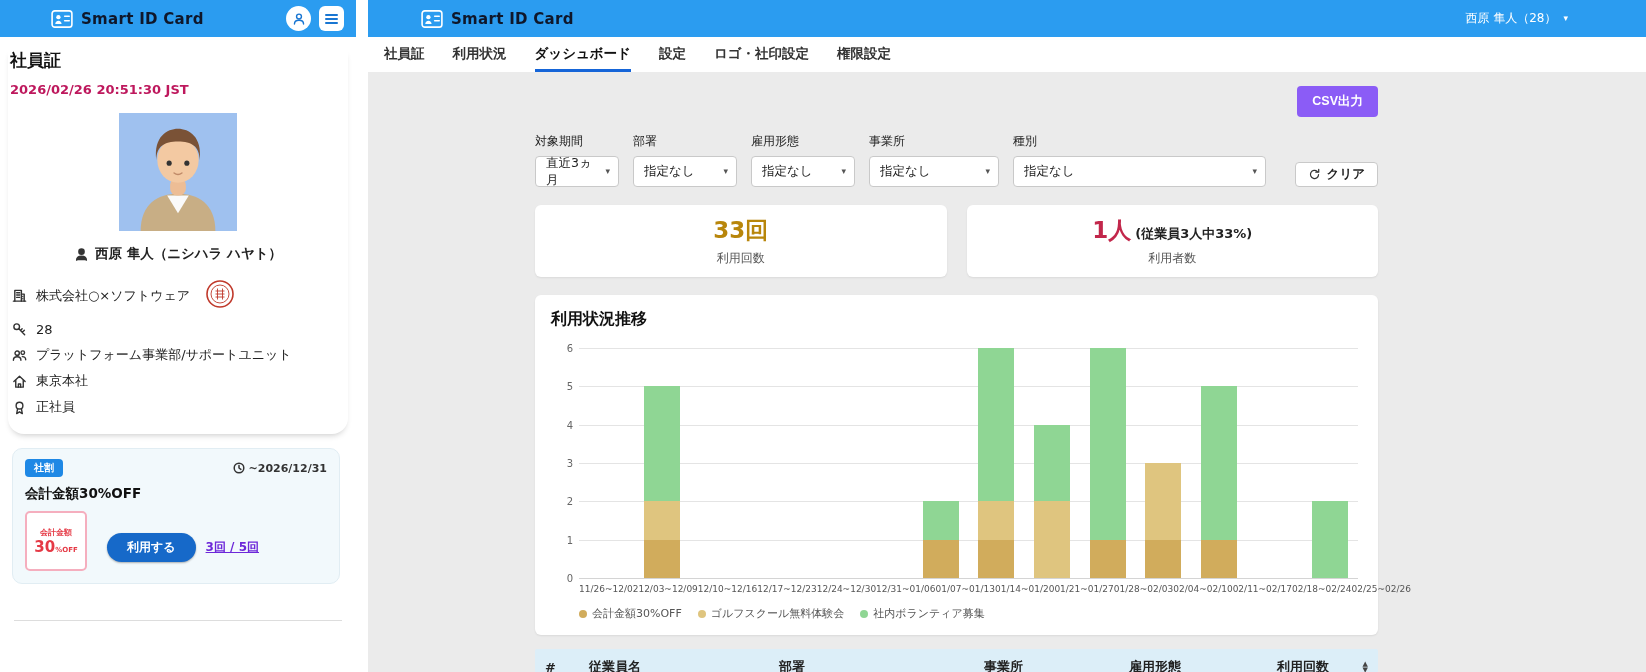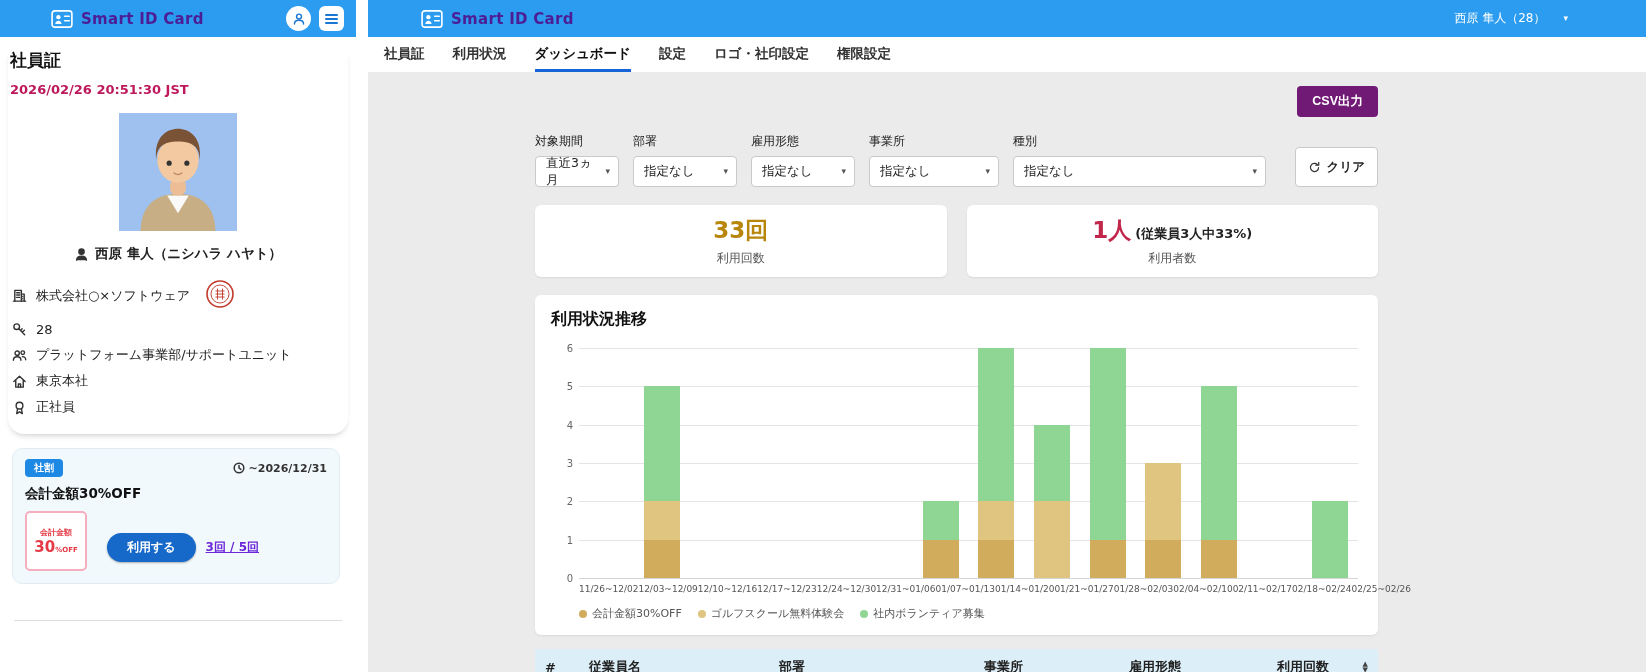--- a/index.html
+++ b/index.html
@@ -2,21 +2,21 @@
 <html><head>
 <meta charset="utf-8">
 <style>
   * { margin:0; padding:0; box-sizing:border-box; }
   html,body { width:1646px; height:672px; overflow:hidden; }
   body { font-family:"DejaVu Sans","Liberation Sans",sans-serif; background:#fff; display:flex; color:#222; }
 
   
   .left-panel { width:356px; flex:none; height:672px; background:#fff; display:flex; flex-direction:column; overflow:hidden; }
   .lp-header, .mp-header { height:37px; background:#2b9cf0; display:flex; align-items:center; justify-content:space-between; padding:0 12px; flex:none; }
-  .logo { display:flex; align-items:center; gap:8px; color:#4c1d95; font-weight:bold; font-size:15px; letter-spacing:.3px;padding-left:39px; }
+  .logo { display:flex; align-items:center; gap:8px; color:#0f172a; font-weight:bold; font-size:15px; letter-spacing:.3px;padding-left:39px; }
   .hbtn { width:25px; height:25px; border:none; background:#fff; display:flex; align-items:center; justify-content:center; cursor:pointer; padding:0; }
   .hbtn.round { border-radius:50%; }
   .hbtn.square { border-radius:6px; }
   .hamburger div { width:13px; height:2px; background:#1976d2; margin:2px 0; border-radius:1px; }
   .lp-actions { display:flex; gap:8px; align-items:center; }
 
   .lp-body { flex:1; padding:12px 10px 0; overflow:hidden; }
   .profile-card { border-radius:0 0 16px 16px; box-shadow:0 4px 6px -3px rgba(0,0,0,.22); padding:0 2px 14px; margin:0 -2px; }
   .lp-title { font-size:17px; font-weight:bold; color:#111; }
   .lp-timestamp { margin-top:10px; font-size:13px; font-weight:bold; color:#be185d; }
@@ -44,38 +44,38 @@
   .coupon-right { flex:1; display:flex; flex-direction:column; }
   .coupon-desc { font-size:11.5px; color:#222; line-height:1.45; }
   .coupon-actions { display:flex; align-items:center; gap:10px; margin-top:22px; padding-left:10px; }
   .use-btn { background:#1669c9; color:#fff; font-size:12px; font-weight:bold; border:none; border-radius:15px; padding:6px 20px; box-shadow:0 1px 2px rgba(0,0,0,.3); cursor:pointer; }
   .usage { font-size:12px; font-weight:bold; color:#e5484d; white-space:nowrap; }
   .lp-divider { height:1px; background:#ddd; margin:36px 4px 0; }
 
   
   .main-panel { flex:1; margin-left:12px; display:flex; flex-direction:column; height:672px; overflow:hidden; background:#ebebeb; }
   .mp-header { padding:0 78px 0 14px; }
-  .user-menu { display:flex; align-items:center; gap:18px; color:#fff; font-size:12px; cursor:pointer; }
+  .user-menu { display:flex; align-items:center; gap:7px; color:#fff; font-size:12px; cursor:pointer; }
   .caret { font-size:9px; line-height:1; }
   .tabbar { height:35px; background:#fff; display:flex; align-items:stretch; gap:28px; padding:0 16px; flex:none; }
   .tab { display:flex; align-items:center; font-size:13.5px; font-weight:bold; color:#333; cursor:pointer; border-bottom:3px solid transparent; padding-top:2px; }
   .tab.active { border-bottom-color:#1565d8; color:#111; }
 
   .content { flex:1; overflow:hidden; padding-top:14px; }
   .container { width:843px; margin-left:167px; }
   .csv-row { display:flex; justify-content:flex-end; }
-  .csv-btn { background:#701a75; color:#fff; border:none; border-radius:4px; padding:7px 15px; font-size:12.5px; font-weight:bold; cursor:pointer; }
+  .csv-btn { background:#8b5cf6; color:#fff; border:none; border-radius:4px; padding:7px 15px; font-size:12.5px; font-weight:bold; cursor:pointer; }
 
   .filters { display:flex; align-items:flex-end; gap:14px; margin-top:16px; }
   .filter-group { display:flex; flex-direction:column; gap:6px; }
   .filter-label { font-size:12px; color:#222; }
   .select { height:31px; background:#fff; border:1px solid #c9c9c9; border-radius:4px; display:flex; align-items:center; justify-content:space-between; padding:0 8px 0 10px; font-size:12.5px; color:#222; cursor:pointer; gap:6px; }
   .select .caret { color:#555; }
   .w1{width:84px;} .w2{width:104px;} .w3{width:104px;} .w4{width:130px;} .w5{width:253px;}
-  .clear-btn { height:40px; margin-left:auto; background:#fff; border:1px solid #c9c9c9; border-radius:4px; display:flex; align-items:center; gap:6px; padding:0 12px; font-size:12.5px; font-weight:bold; color:#222; cursor:pointer; }
+  .clear-btn { height:25px; margin-left:auto; background:#fff; border:1px solid #c9c9c9; border-radius:4px; display:flex; align-items:center; gap:6px; padding:0 12px; font-size:12.5px; font-weight:bold; color:#222; cursor:pointer; }
 
   .stats { display:flex; gap:20px; margin-top:18px; }
   .stat-card { flex:1; background:#fff; border-radius:6px; min-height:72px; display:flex; flex-direction:column; align-items:center; justify-content:center; box-shadow:0 1px 2px rgba(0,0,0,.08); padding:8px 0; }
   .stat-value-row { display:flex; align-items:baseline; gap:4px; }
   .stat-big { font-size:23px; font-weight:bold; }
   .stat-suffix { font-size:13px; font-weight:bold; color:#222; }
   .stat-caption { font-size:12px; color:#555; margin-top:4px; }
 
   .chart-card { background:#fff; border-radius:6px; margin-top:18px; padding:14px 16px 12px; box-shadow:0 1px 2px rgba(0,0,0,.08); }
   .chart-title { font-size:16px; font-weight:bold; color:#111; }

